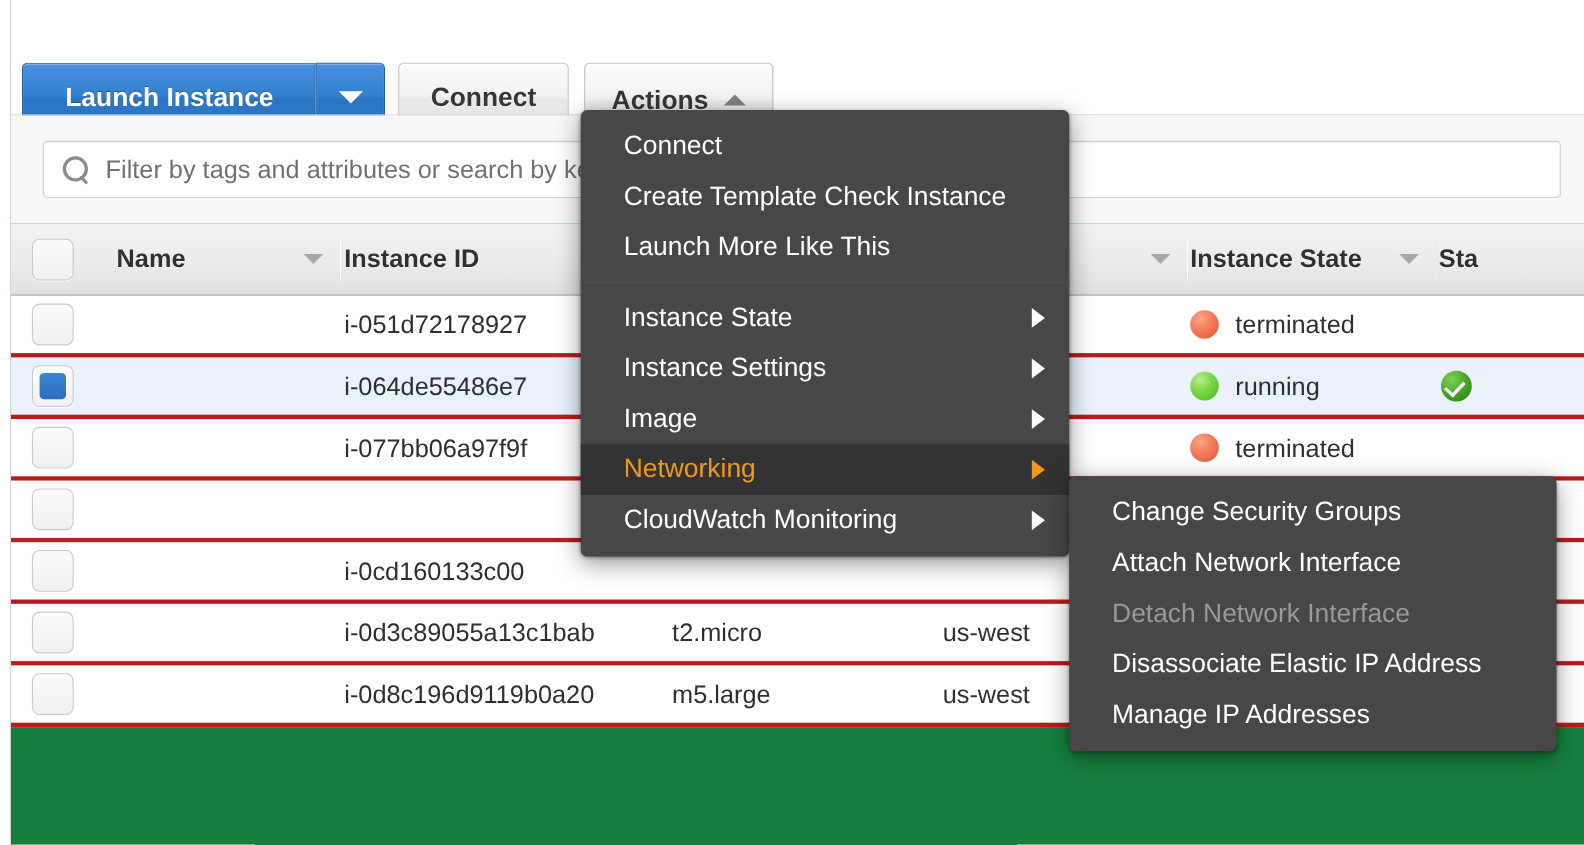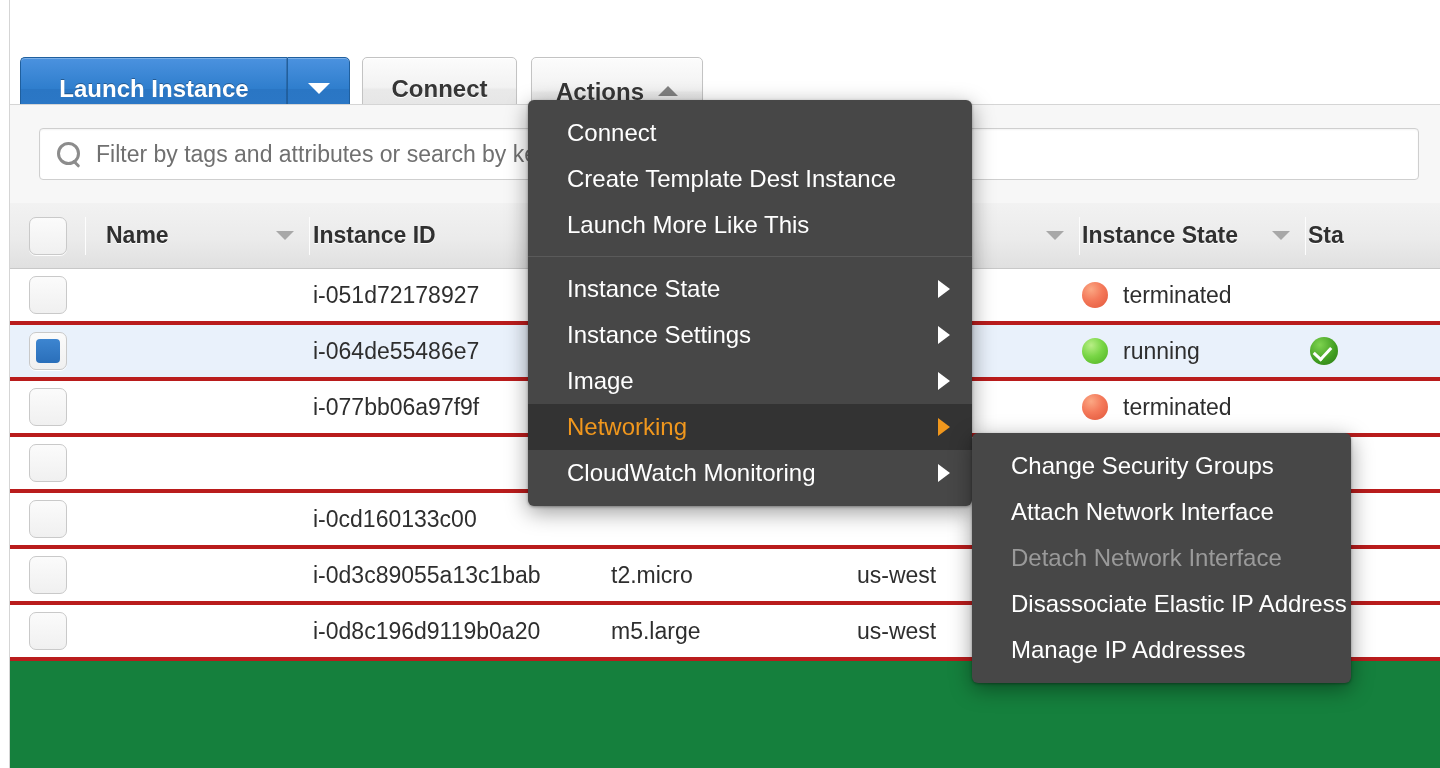--- a/index.html
+++ b/index.html
@@ -242,21 +242,21 @@
   }
   .sub-arrow {
     width: 0; height: 0; margin-left: auto;
     border-top: 9px solid transparent;
     border-bottom: 9px solid transparent;
     border-left: 12px solid #ffffff;
   }
   .menu-item.highlight .sub-arrow { border-left-color: #f0971d; }
 
   #actions-menu { left: 528px; top: 100px; width: 444px; }
-  #networking-submenu { left: 972px; top: 433px; width: 379px; }
+  #networking-submenu { left: 972px; top: 433px; width: 443px; }
 </style>
 </head>
 <body>
 
 <div id="root">
 
   <div class="frame-left"></div>
 
   <div class="toolbar">
     <div class="btn btn-launch">
@@ -410,21 +410,21 @@
           <div class="td c-status"></div>
         </div>
       </div>
   </div>
 
   <div class="menu" id="actions-menu">
       <div class="menu-item">
         <span>Connect</span>
       </div>
       <div class="menu-item">
-        <span>Create Template Dest Instance</span>
+        <span>Create Template Check Instance</span>
       </div>
       <div class="menu-item">
         <span>Launch More Like This</span>
       </div>
       <div class="menu-sep"></div>
       <div class="menu-item">
         <span>Instance State</span>
         <span class="sub-arrow"></span>
       </div>
       <div class="menu-item">

